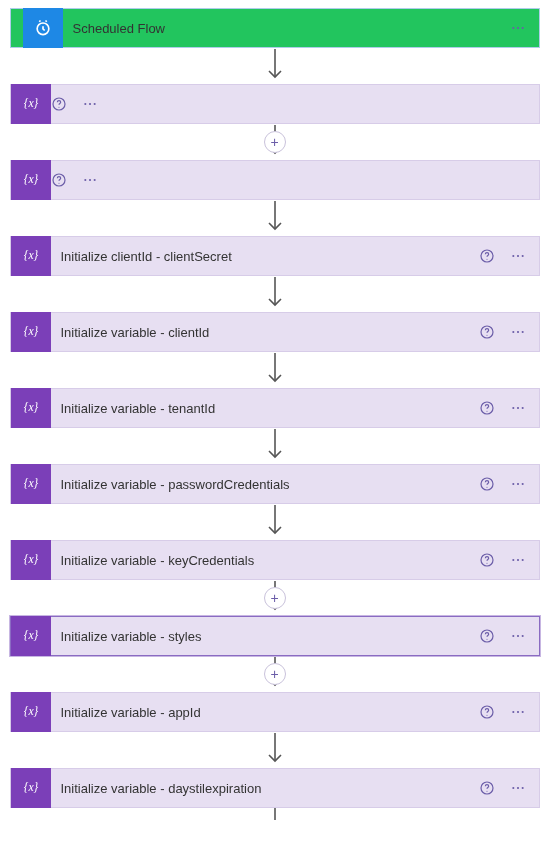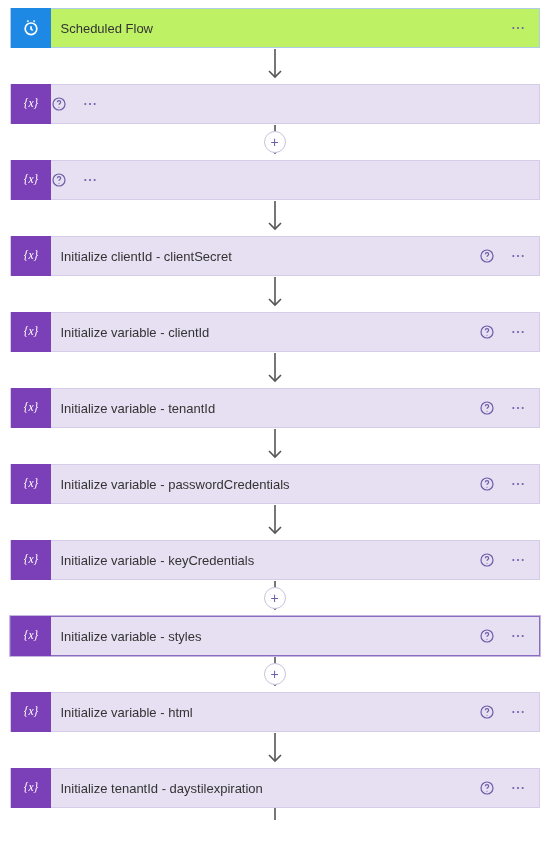--- a/index.html
+++ b/index.html
@@ -19,22 +19,23 @@
   .card {
     width: 530px;
     height: 40px;
     border: 1px solid;
     display: flex;
     align-items: center;
     box-sizing: border-box;
     position: relative;
   }
   .card.trigger {
-    background: #bef264;
+    background: #22c55e;
     border-color: #aecde9;
+    padding-left: 12px;
   }
   .card.action {
     background: #e7dff2;
     border-color: #d7cce8;
   }
   .card.selected {
     border-color: #8a6bc2;
     box-shadow: 0 0 0 1px #c7b6e2;
   }
   .icon-box {
@@ -365,51 +366,51 @@
         <path d="M5 23 L11 29 L17 23"></path>
       </svg>
       <div class="plus">+</div>
     </div>
     <div class="card action">
       <div class="icon-box">
         <svg width="20" height="20" viewBox="0 0 24 24">
           <text x="12" y="16" text-anchor="middle" font-size="14" fill="#fff" font-family="Segoe UI" font-style="italic">{x}</text>
         </svg>
       </div>
-      <div class="label">Initialize variable - html</div>
-      <div class="right">
-        <span class="help">
-          <svg width="16" height="16" viewBox="0 0 24 24" fill="none" stroke="#6b5da8" stroke-width="1.8">
-            <circle cx="12" cy="12" r="9"></circle>
-            <path d="M9.5 9.5a2.5 2.5 0 0 1 5 0c0 1.5-2.5 1.8-2.5 3.5"></path>
-            <circle cx="12" cy="17" r="0.8" fill="#6b5da8" stroke="none"></circle>
-          </svg>
-        </span>
-        <span class="menu">
-          <svg width="18" height="16" viewBox="0 0 24 24" fill="#6b5da8">
-            <circle cx="5" cy="12" r="1.6"></circle>
-            <circle cx="12" cy="12" r="1.6"></circle>
-            <circle cx="19" cy="12" r="1.6"></circle>
-          </svg>
-        </span>
-      </div>
-    </div>
-    <div class="connector">
-      <svg class="arrow-svg" width="22" height="36" viewBox="0 0 22 36" fill="none" stroke="#555" stroke-width="1.6">
-        <path d="M11 1 L11 28"></path>
-        <path d="M5 23 L11 29 L17 23"></path>
-      </svg>
-    </div>
-    <div class="card action">
-      <div class="icon-box">
-        <svg width="20" height="20" viewBox="0 0 24 24">
-          <text x="12" y="16" text-anchor="middle" font-size="14" fill="#fff" font-family="Segoe UI" font-style="italic">{x}</text>
-        </svg>
-      </div>
-      <div class="label">Initialize tenantId - daystilexpiration</div>
+      <div class="label">Initialize variable - appId</div>
+      <div class="right">
+        <span class="help">
+          <svg width="16" height="16" viewBox="0 0 24 24" fill="none" stroke="#6b5da8" stroke-width="1.8">
+            <circle cx="12" cy="12" r="9"></circle>
+            <path d="M9.5 9.5a2.5 2.5 0 0 1 5 0c0 1.5-2.5 1.8-2.5 3.5"></path>
+            <circle cx="12" cy="17" r="0.8" fill="#6b5da8" stroke="none"></circle>
+          </svg>
+        </span>
+        <span class="menu">
+          <svg width="18" height="16" viewBox="0 0 24 24" fill="#6b5da8">
+            <circle cx="5" cy="12" r="1.6"></circle>
+            <circle cx="12" cy="12" r="1.6"></circle>
+            <circle cx="19" cy="12" r="1.6"></circle>
+          </svg>
+        </span>
+      </div>
+    </div>
+    <div class="connector">
+      <svg class="arrow-svg" width="22" height="36" viewBox="0 0 22 36" fill="none" stroke="#555" stroke-width="1.6">
+        <path d="M11 1 L11 28"></path>
+        <path d="M5 23 L11 29 L17 23"></path>
+      </svg>
+    </div>
+    <div class="card action">
+      <div class="icon-box">
+        <svg width="20" height="20" viewBox="0 0 24 24">
+          <text x="12" y="16" text-anchor="middle" font-size="14" fill="#fff" font-family="Segoe UI" font-style="italic">{x}</text>
+        </svg>
+      </div>
+      <div class="label">Initialize variable - daystilexpiration</div>
       <div class="right">
         <span class="help">
           <svg width="16" height="16" viewBox="0 0 24 24" fill="none" stroke="#6b5da8" stroke-width="1.8">
             <circle cx="12" cy="12" r="9"></circle>
             <path d="M9.5 9.5a2.5 2.5 0 0 1 5 0c0 1.5-2.5 1.8-2.5 3.5"></path>
             <circle cx="12" cy="17" r="0.8" fill="#6b5da8" stroke="none"></circle>
           </svg>
         </span>
         <span class="menu">
           <svg width="18" height="16" viewBox="0 0 24 24" fill="#6b5da8">

